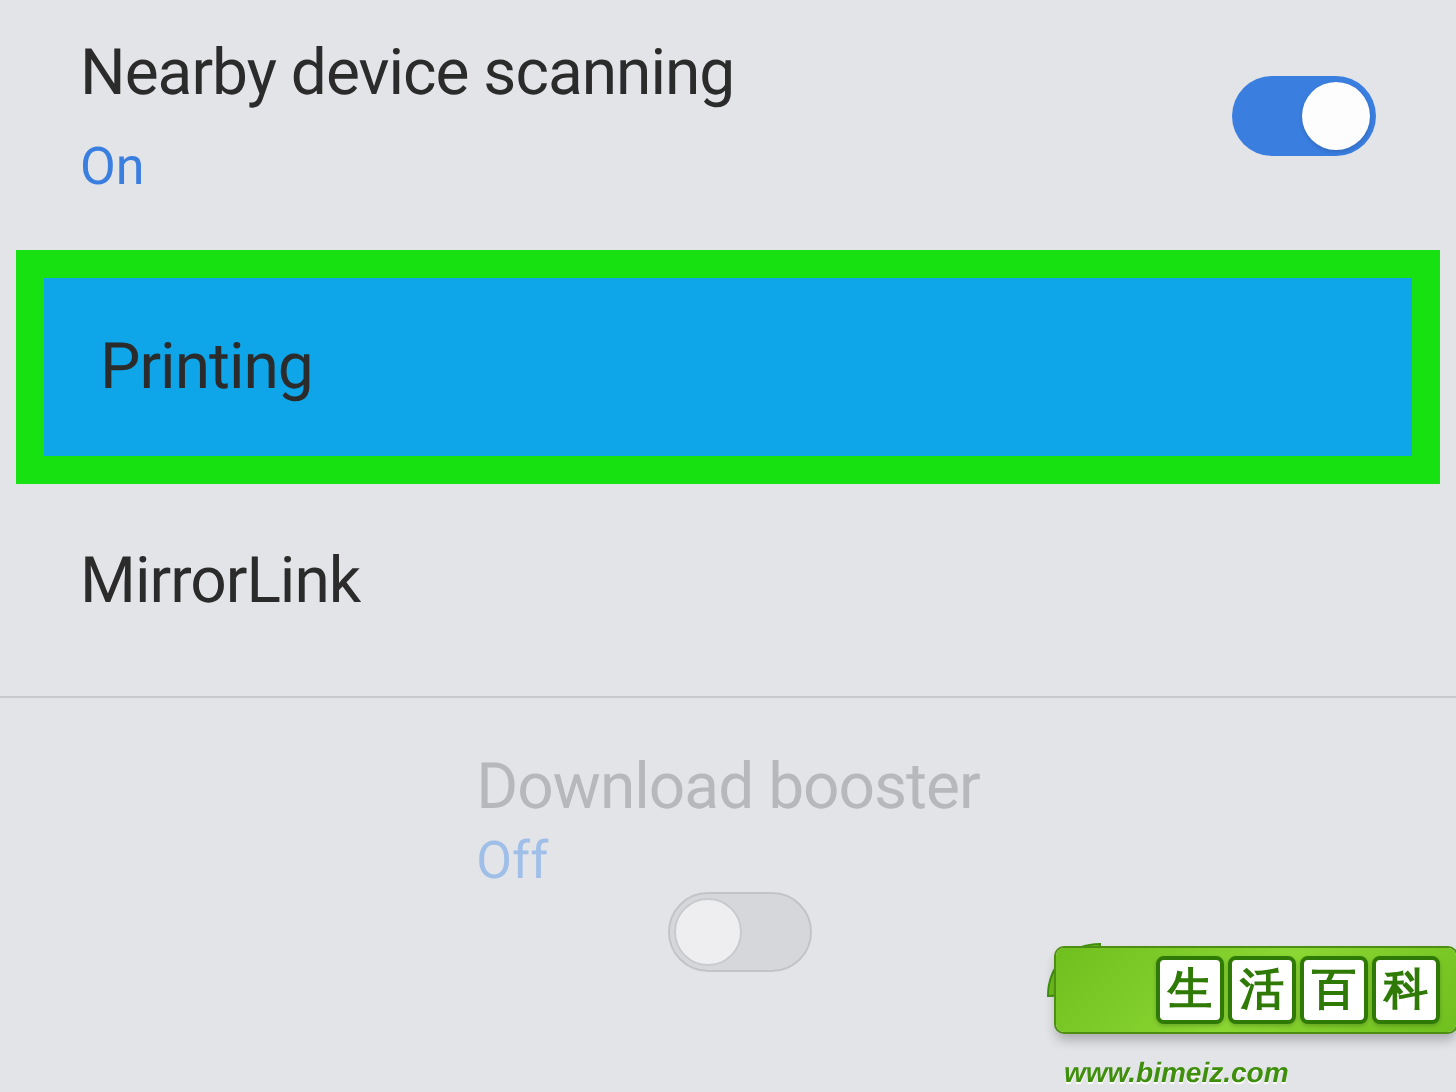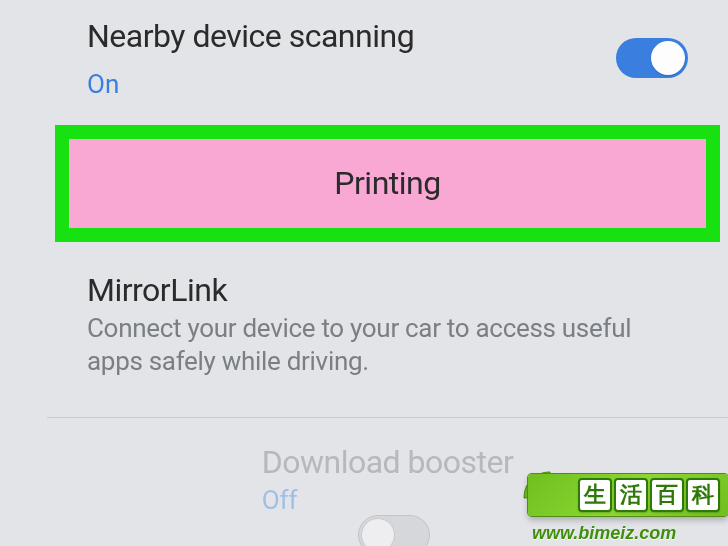--- a/index.html
+++ b/index.html
@@ -9,21 +9,20 @@
     background: #e3e4e8;
     color: #222;
     position: relative;
   }
   .screen {
     width: 728px;
     height: 546px;
     background: #e3e4e8;
     position: relative;
     overflow: hidden;
-    padding-left: 47px;
   }
   .row {
     position: relative;
     padding: 18px 40px 18px 40px;
     display: flex;
     align-items: center;
   }
   .row-inner {
     flex: 1;
   }
@@ -90,22 +89,21 @@
   }
   
   .highlight-wrap {
     border: 14px solid #18e112;
     background: #fff;
     margin: 8px 8px 6px 8px;
     box-shadow: inset 0 0 0 1px #c0c1c5;
   }
   .highlight-wrap .row {
     padding: 26px 28px;
-    background: #f9a8d4;
-    text-align: center;
+    background: #0ea5e9;
   }
   
   .watermark {
     position: absolute;
     right: 0;
     bottom: 0;
     width: 210px;
     height: 78px;
     pointer-events: none;
   }
@@ -134,21 +132,21 @@
     font-weight: 700;
     display: flex;
     align-items: center;
     justify-content: center;
     box-shadow: 0 1px 2px rgba(0,0,0,0.2);
   }
   .wm-url {
     position: absolute;
     left: 14px; right: 15px; bottom: 2px;
     color: #3f8f0d;
-    font-size: 18px;
+    font-size: 14px;
     font-weight: 600;
     font-style: italic;
     font-family: "Comic Sans MS", cursive, sans-serif;
     text-shadow: 0 1px 0 #fff;
   }
   .wm-leaf {
     position: absolute;
     left: 0; top: 0;
     width: 36px; height: 36px;
   }
@@ -172,21 +170,20 @@
     <div class="row">
       <div class="row-inner">
         <div class="title">Printing</div>
       </div>
     </div>
   </div>
 
   <div class="row" style="padding-top:24px;">
     <div class="row-inner">
       <div class="title">MirrorLink</div>
-      <div class="subtitle">Connect your device to your car to access useful apps safely while driving.</div>
     </div>
   </div>
 
   <div class="divider" style="margin-top:22px;"></div>
 
   <div class="row disabled" style="padding-top:26px;flex-direction:column;">
     <div class="row-inner">
       <div class="title">Download booster</div>
       <div class="status-off">Off</div>
     </div>

